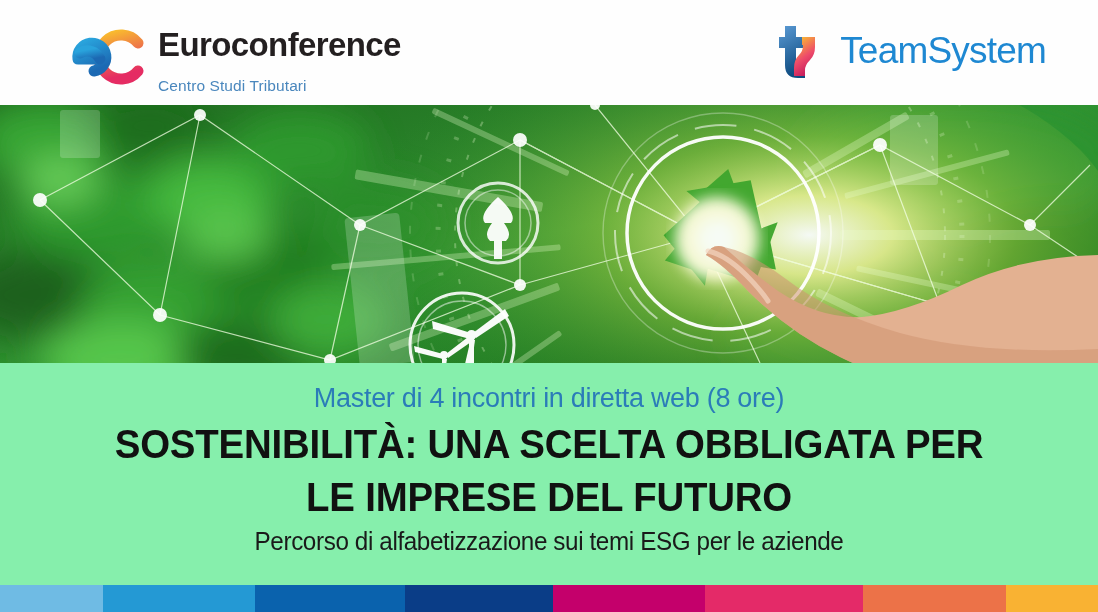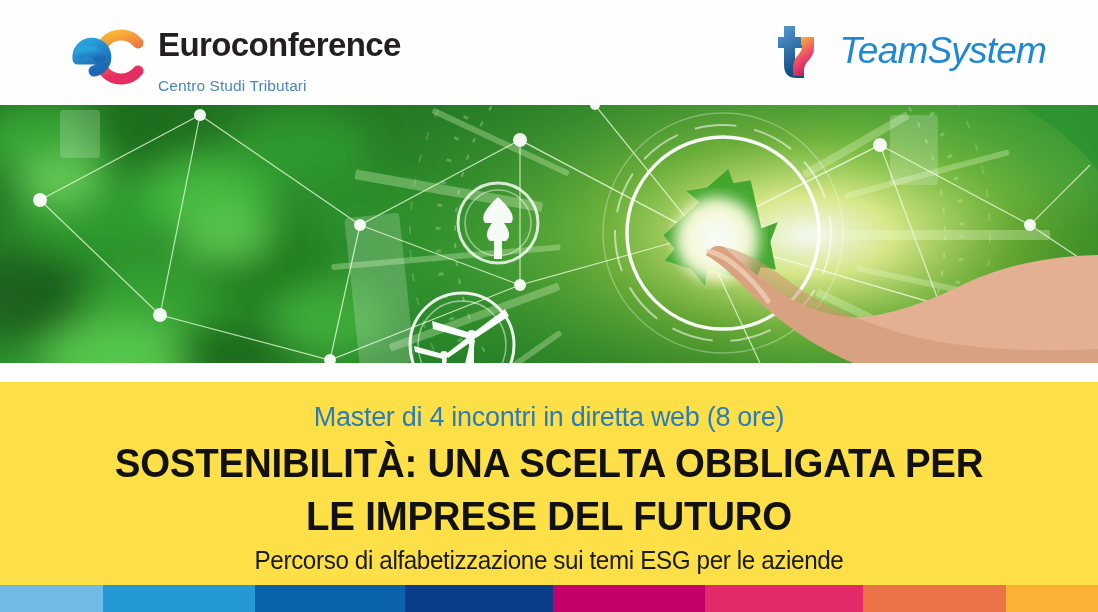--- a/index.html
+++ b/index.html
@@ -19,33 +19,33 @@
   .ec-words { margin-left:12px; }
   .ec-name {
     font-size:33px; font-weight:bold; color:#231f20;
     letter-spacing:-0.6px; line-height:36px; white-space:nowrap;
   }
   .ec-tag {
     font-size:15.5px; color:#4a87bd; line-height:19px;
     letter-spacing:0.1px; white-space:nowrap; margin-top:13px;
   }
 
-  .ts-logo { position:absolute; right:52px; top:24px; display:flex; align-items:center;font-style:italic; }
+  .ts-logo { position:absolute; right:52px; top:24px; display:flex; align-items:center; }
   .ts-mark { width:56px; height:54px; flex:none; }
   .ts-name {
     margin-left:13px; font-size:37px; color:#1e88d2;
     letter-spacing:-0.8px; line-height:40px; white-space:nowrap;
   }
 
   
   .hero { position:absolute; left:0; top:105px; width:1098px; height:258px; overflow:hidden; background:#1d7a23; }
   .hero svg { position:absolute; left:0; top:0; width:1098px; height:258px; display:block; }
 
   
-  .textblock { position:absolute; left:0; top:382px; width:1098px; height:222px; background:#fde047; text-align:center; }
+  .textblock { position:absolute; left:0; top:363px; width:1098px; height:222px; background:#86efac; text-align:center; }
   .kicker {
     margin-top:19px; font-size:27px; color:#2b7cb8;
     letter-spacing:-0.3px; line-height:32px;
   }
   .headline {
     margin-top:7px; font-size:40px; font-weight:bold; color:#111111;
     letter-spacing:-0.2px; line-height:46px;
     transform:scaleX(0.96); transform-origin:center top;
   }
   .subtitle {

